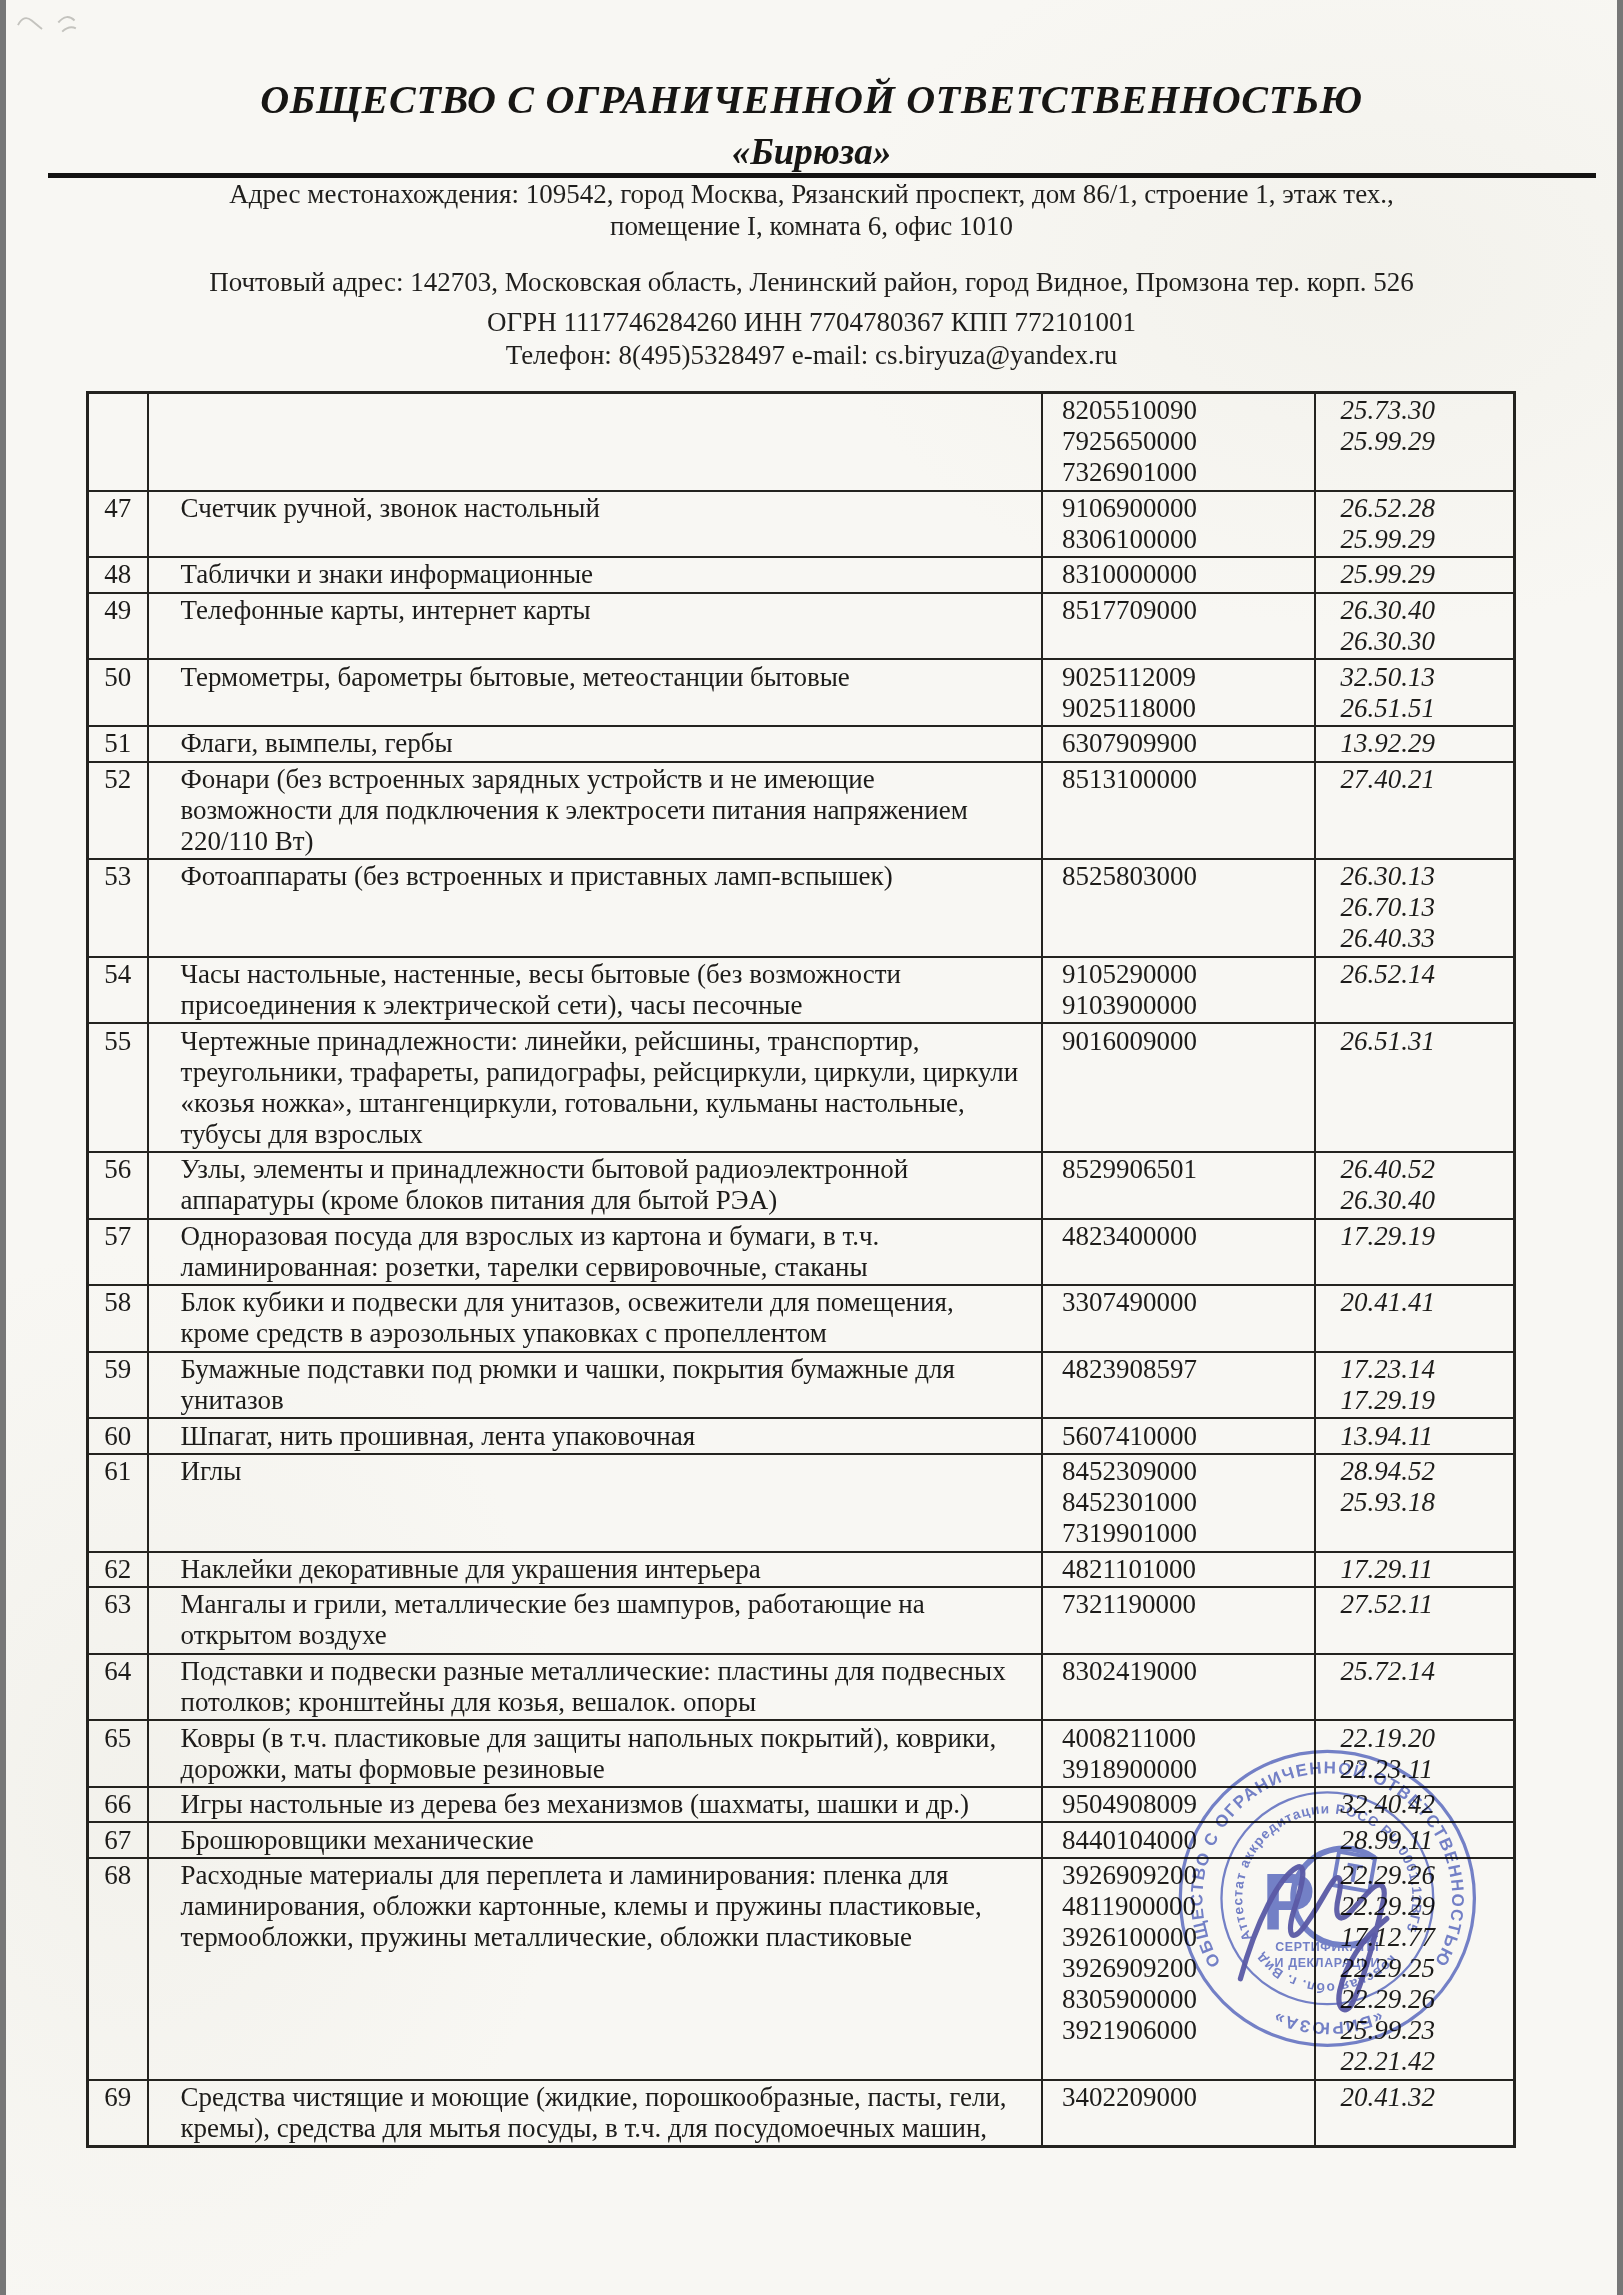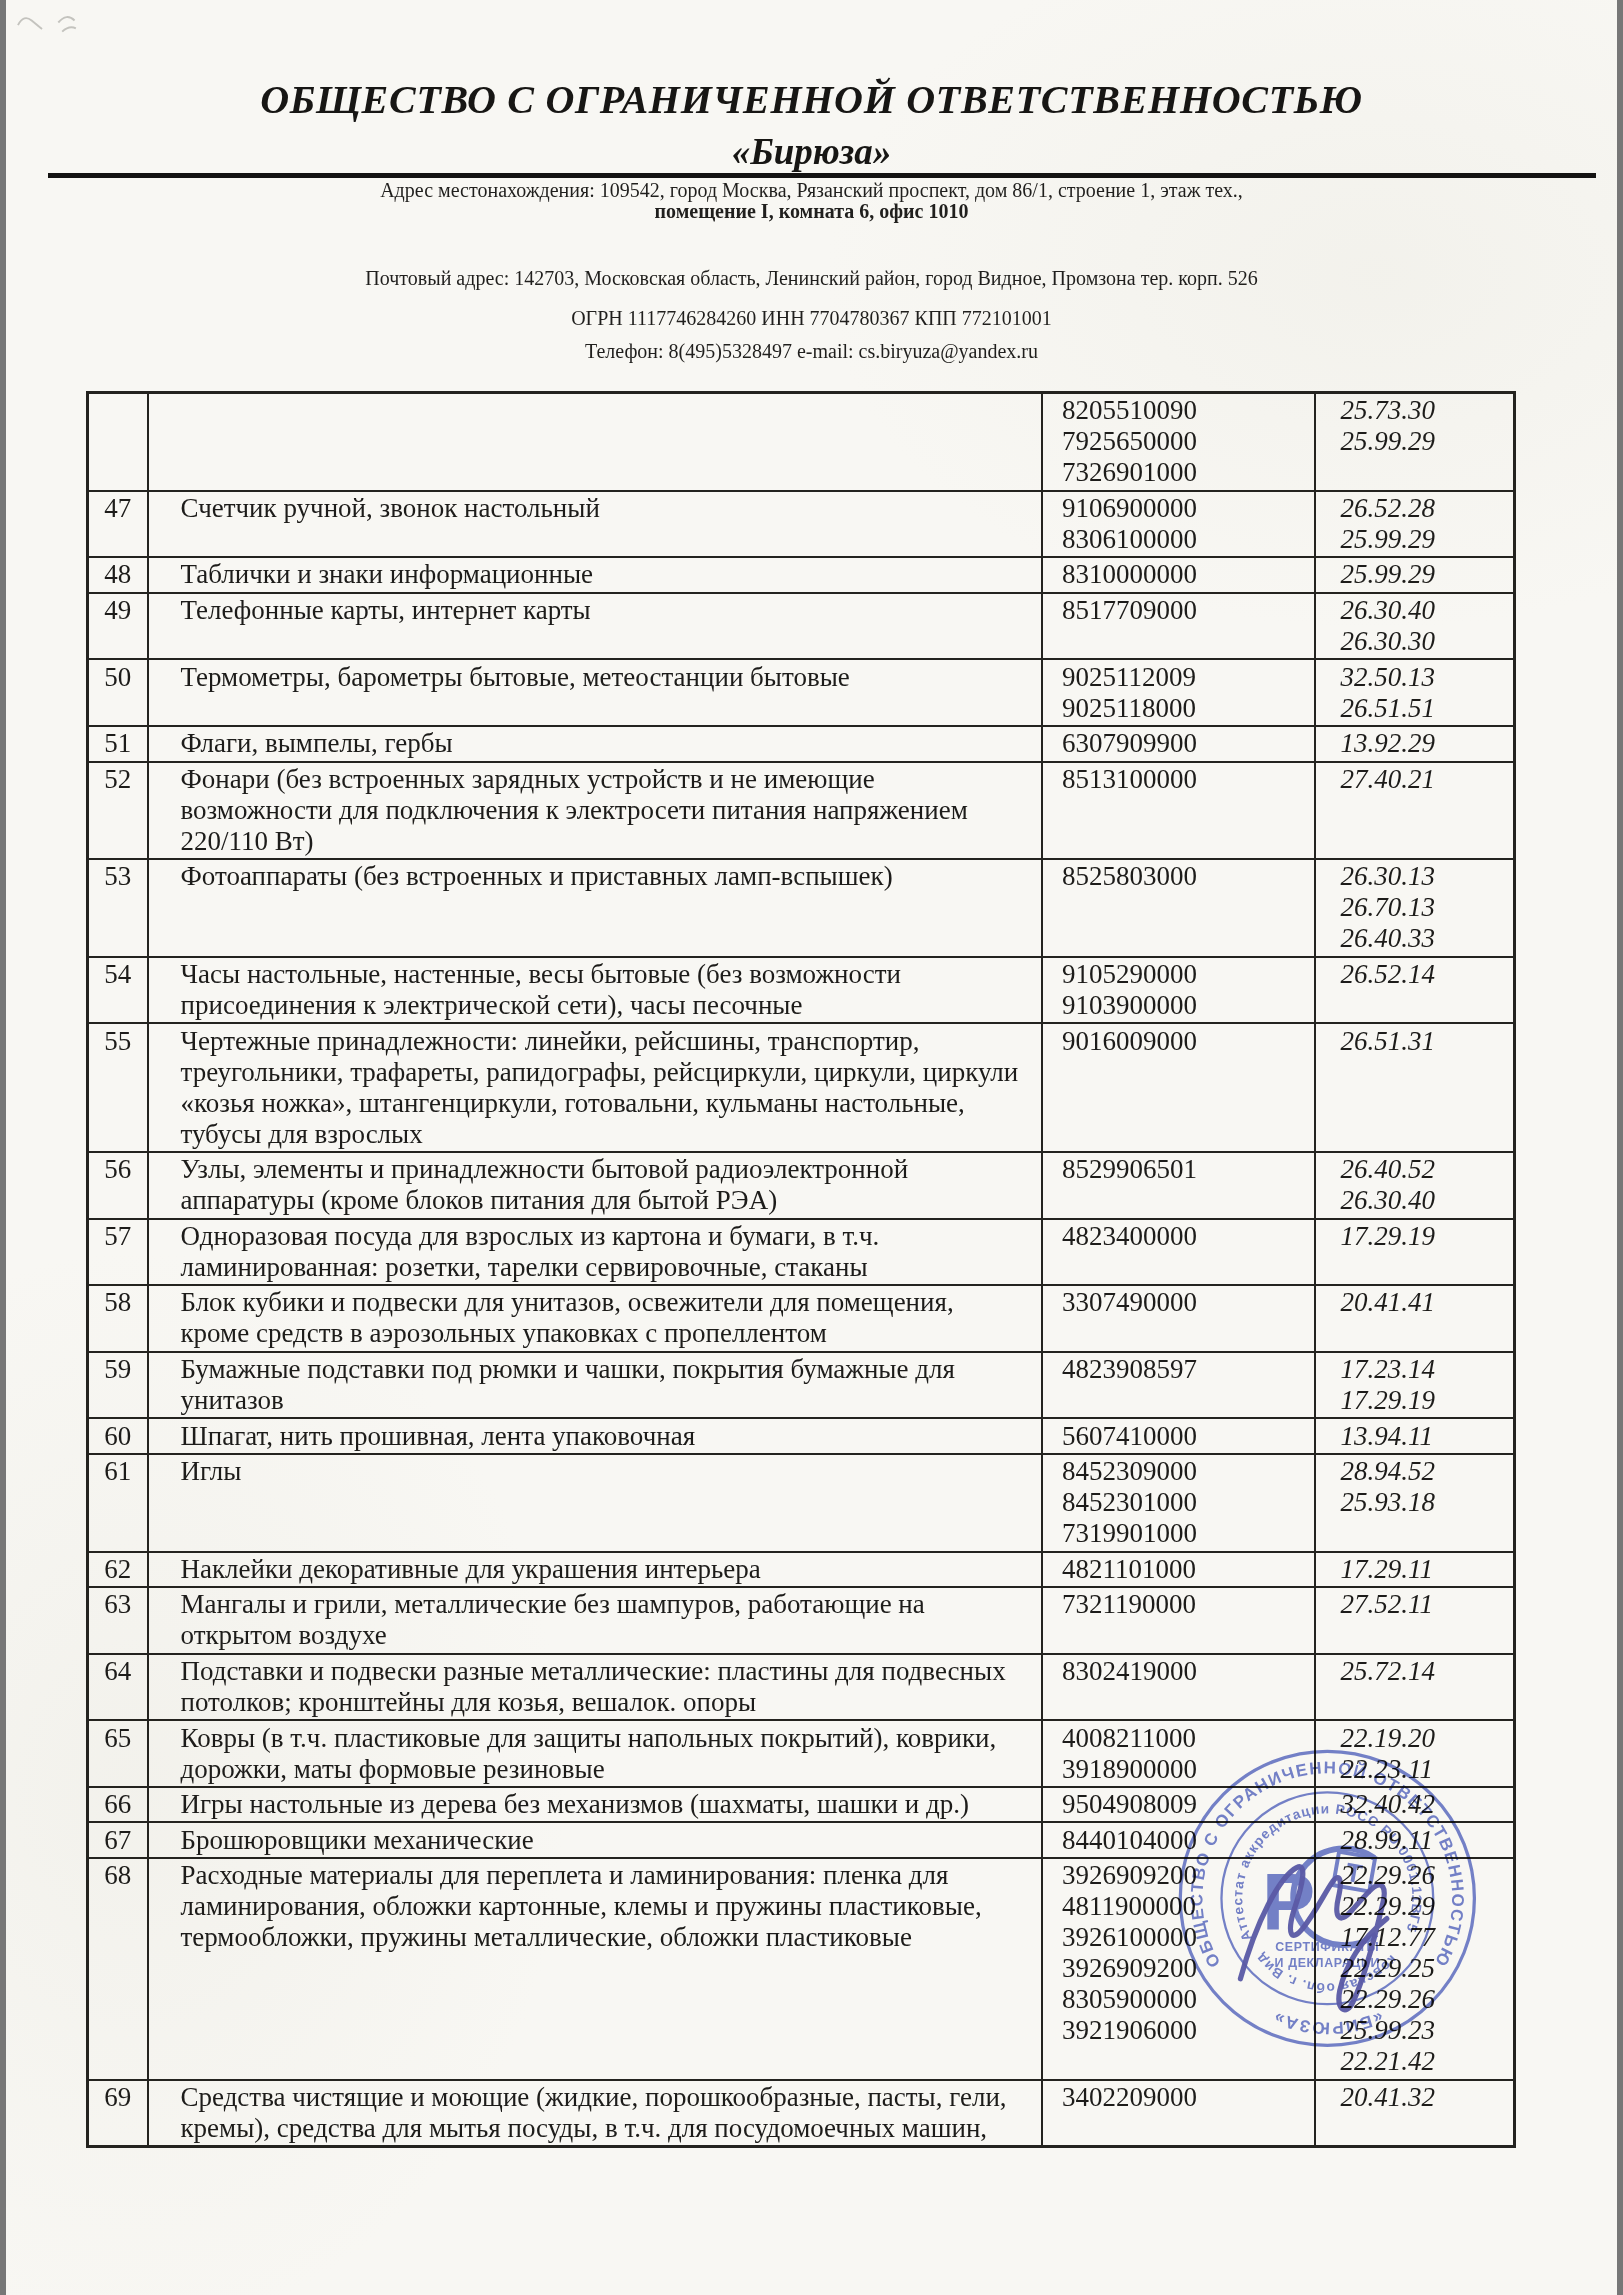--- a/index.html
+++ b/index.html
@@ -29,26 +29,26 @@
     font-size:37px;font-weight:bold;font-style:italic;
     color:#171614;
   }
   .header-rule{
     position:absolute;top:173px;left:42px;width:1548px;height:4.6px;
     background:#141312;
   }
   .hline{
     position:absolute;left:0;right:0;
     text-align:center;
-    font-size:20px;
+    font-size:27px;
     color:#201f1d;
     white-space:nowrap;
   }
   .addr1{top:179px;}
-  .addr2{top:200px;font-weight:bold;}
+  .addr2{top:211px;}
   .addr3{top:243px;margin-top:24px;}
   .ogrn{top:307px;}
   .phone{top:340px;}
   
   table.doc-table{
     position:absolute;left:80px;top:391px;
     width:1426px;
     border-collapse:collapse;
     table-layout:fixed;
   }

